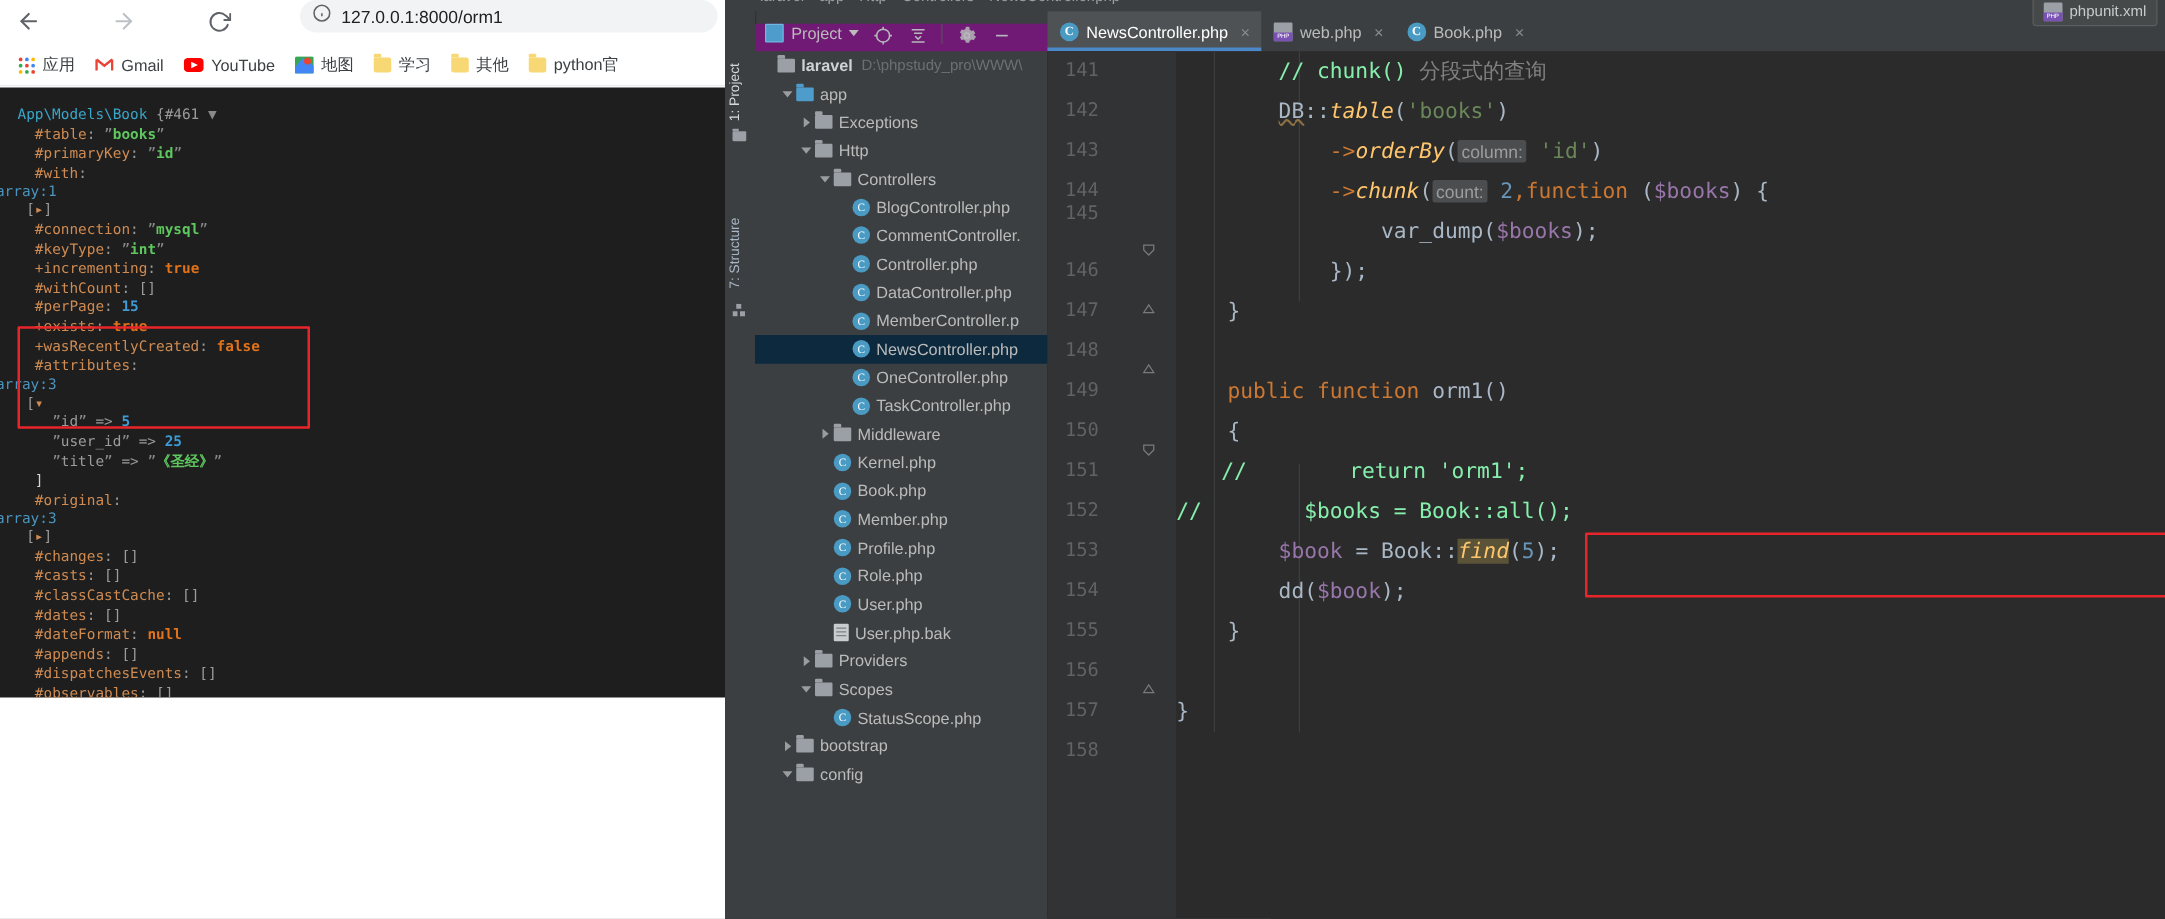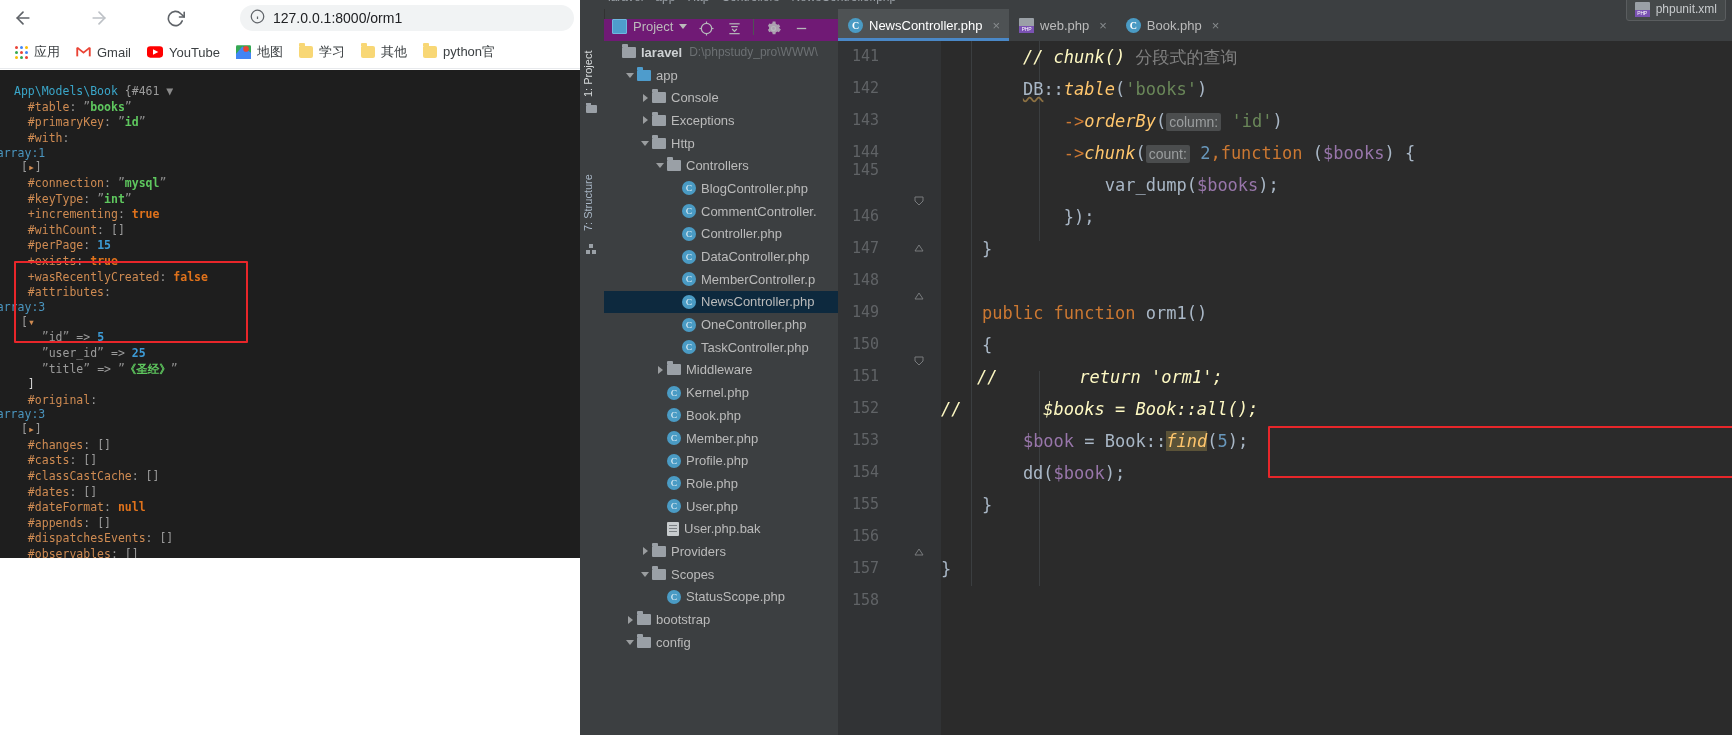--- a/index.html
+++ b/index.html
@@ -7,21 +7,21 @@
   body{
     width:1732px;height:735px;overflow:hidden;
     background:#3c3f41;
     font-family:"Liberation Sans",sans-serif;
     -webkit-font-smoothing:antialiased;
   }
   .root{position:relative;width:1732px;height:735px;}
 
   
   .browser{position:absolute;left:0;top:0;width:580px;height:735px;background:#fff;overflow:hidden;}
-  .chrome-toolbar{height:36px;background:#fff;display:flex;align-items:center;padding:0 6px;gap:42px;}
+  .chrome-toolbar{height:36px;background:#fff;display:flex;align-items:flex-start;padding:0 6px;gap:42px;}
   .nav-btn{width:34px;height:34px;display:flex;align-items:center;justify-content:center;color:#5f6368;flex:0 0 auto;}
   .nav-btn.disabled{color:#bdc1c6;}
   .nav-btn svg{display:block;}
   .omnibox{flex:1;height:26px;margin-left:6px;background:#f1f3f4;border-radius:13px;display:flex;align-items:center;padding:0 10px;min-width:0;}
   .omnibox .info-ico{margin-right:8px;color:#5f6368;flex:0 0 auto;}
   .omnibox .url{font-size:14px;color:#202124;white-space:nowrap;overflow:hidden;font-family:"Liberation Sans",sans-serif;}
 
   .bookmarks{height:32px;background:#fff;display:flex;align-items:center;padding:0 8px;gap:2px;border-bottom:1px solid #e8eaed;}
   .bm{display:flex;align-items:center;height:26px;padding:0 7px;border-radius:4px;font-size:13px;color:#3c4043;white-space:nowrap;gap:6px;}
   .bm .gl{flex:0 0 auto;display:inline-flex;align-items:center;justify-content:center;}
@@ -129,21 +129,21 @@
   .editor{position:absolute;left:258px;top:41px;right:0;bottom:0;background:#2b2b2b;overflow:hidden;}
   .gutter{position:absolute;left:0;top:0;width:103px;height:100%;background:#313335;}
   .gline{position:absolute;right:62px;font-family:"DejaVu Sans Mono","Liberation Mono",monospace;font-size:15px;color:#606366;text-align:right;}
   .fold{position:absolute;left:75px;width:12px;height:12px;}
   .codearea{position:absolute;left:103px;top:0;right:0;bottom:0;}
   .cline{
     position:absolute;left:0;right:0;height:32px;line-height:32px;
     font-family:"DejaVu Sans Mono","Liberation Mono",monospace;font-size:17px;
     color:#a9b7c6;white-space:pre;
   }
-  .c-com{color:#fef9c3;font-style:italic;}
+  .c-com{color:#86efac;}
   .c-cjk{font-family:"DejaVu Sans",sans-serif;color:#808080;}
   .c-fn{color:#ffc66d;font-style:italic;}
   .c-str{color:#6a8759;}
   .c-num{color:#6897bb;}
   .c-kw{color:#cc7832;}
   .c-var{color:#9876aa;}
   .c-hint{background:#4b4d4e;color:#9b9e9f;font-size:14px;border-radius:2px;padding:1px 3px;font-family:"Liberation Sans",sans-serif;}
   .c-caret-hl{background:#5b5338;}
   .c-squig{text-decoration:underline wavy #8d7142;text-decoration-skip-ink:none;}
   .indent-guide{position:absolute;width:1px;background:#3b3e40;}
@@ -394,28 +394,20 @@
             </span>
             <span class="fldr blue"></span>
             <span>app</span>
           </div>
           <div class="tree-row">
             <span class="ind" style="width: 32px;"></span>
             <span class="arr">
               <i class="t-r"></i>
             </span>
             <span class="fldr"></span>
-            <span>Console</span>
-          </div>
-          <div class="tree-row">
-            <span class="ind" style="width: 32px;"></span>
-            <span class="arr">
-              <i class="t-r"></i>
-            </span>
-            <span class="fldr"></span>
             <span>Exceptions</span>
           </div>
           <div class="tree-row">
             <span class="ind" style="width: 32px;"></span>
             <span class="arr">
               <i class="t-d"></i>
             </span>
             <span class="fldr"></span>
             <span>Http</span>
           </div>

